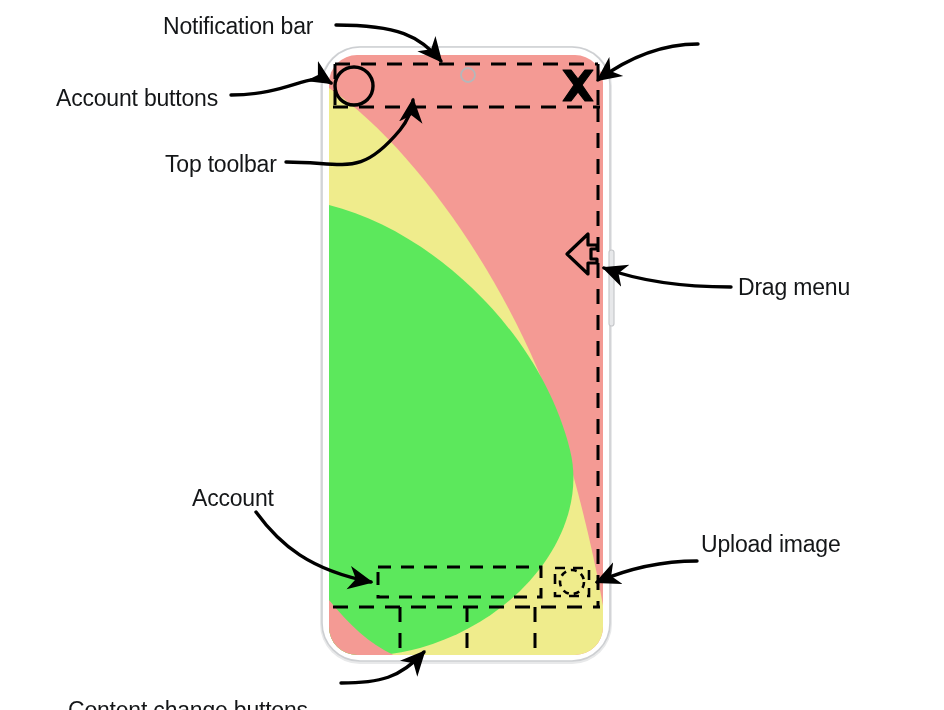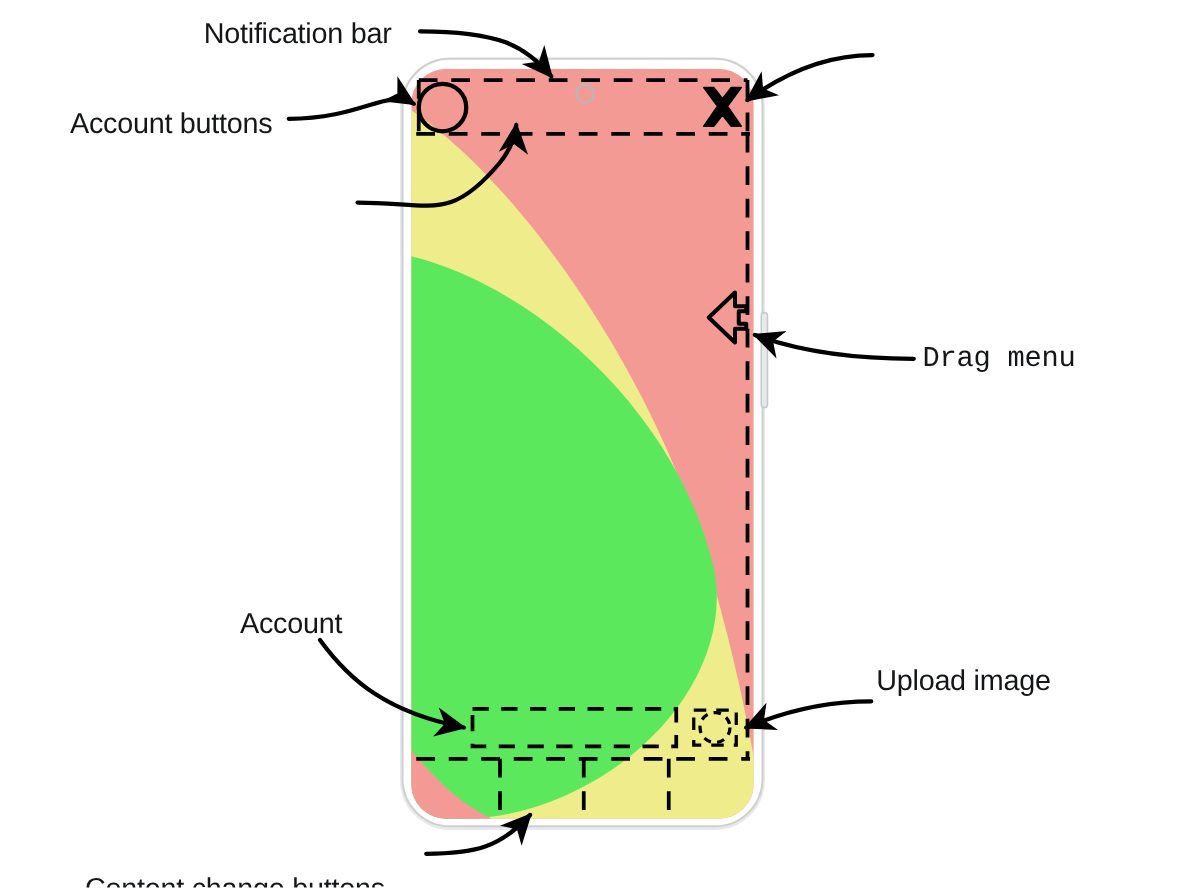--- a/index.html
+++ b/index.html
@@ -35,21 +35,21 @@
     line-height: 26px;
     letter-spacing: -0.2px;
     color: #141618;
     white-space: nowrap;
     user-select: none;
   }
   .lbl-notification-bar { left: 163px; top: 13px; }
   .lbl-account-button   { left: 56px;  top: 85px; }
   .lbl-top-toolbar      { left: 165px; top: 151px; }
   .lbl-close-button     { left: 703px; top: 33px; }
-  .lbl-drag-menu        { left: 738px; top: 274px; font-family: Liberation Mono, monospace; }
+  .lbl-drag-menu        { left: 738px; top: 274px; }
   .lbl-chatbox          { left: 192px; top: 485px; }
   .lbl-upload-image     { left: 701px; top: 531px; }
   .lbl-content-change   { left: 68px;  top: 697px; }
 </style>
 </head>
 <body>
 
 <div id="stage">
 
   <svg width="944" height="710" viewBox="0 0 944 710" xmlns="http://www.w3.org/2000/svg">
@@ -139,20 +139,21 @@
       <path d="M 697 561 C 660 561 625 570 597 582" marker-end="url(#ah)"></path>
 
       <path d="M 341 683 C 380 683 400 678 424 652" marker-end="url(#ah)"></path>
     </g>
   </svg>
 
   <div class="anno-label lbl-notification-bar">Notification bar</div>
 
   <div class="anno-label lbl-account-button">Account buttons</div>
 
+  <div class="anno-label lbl-top-toolbar">Top toolbar</div>
 
 
   <div class="anno-label lbl-drag-menu">Drag menu</div>
 
   <div class="anno-label lbl-chatbox">Account</div>
 
   <div class="anno-label lbl-upload-image">Upload image</div>
 
   <div class="anno-label lbl-content-change">Content change buttons</div>
 

